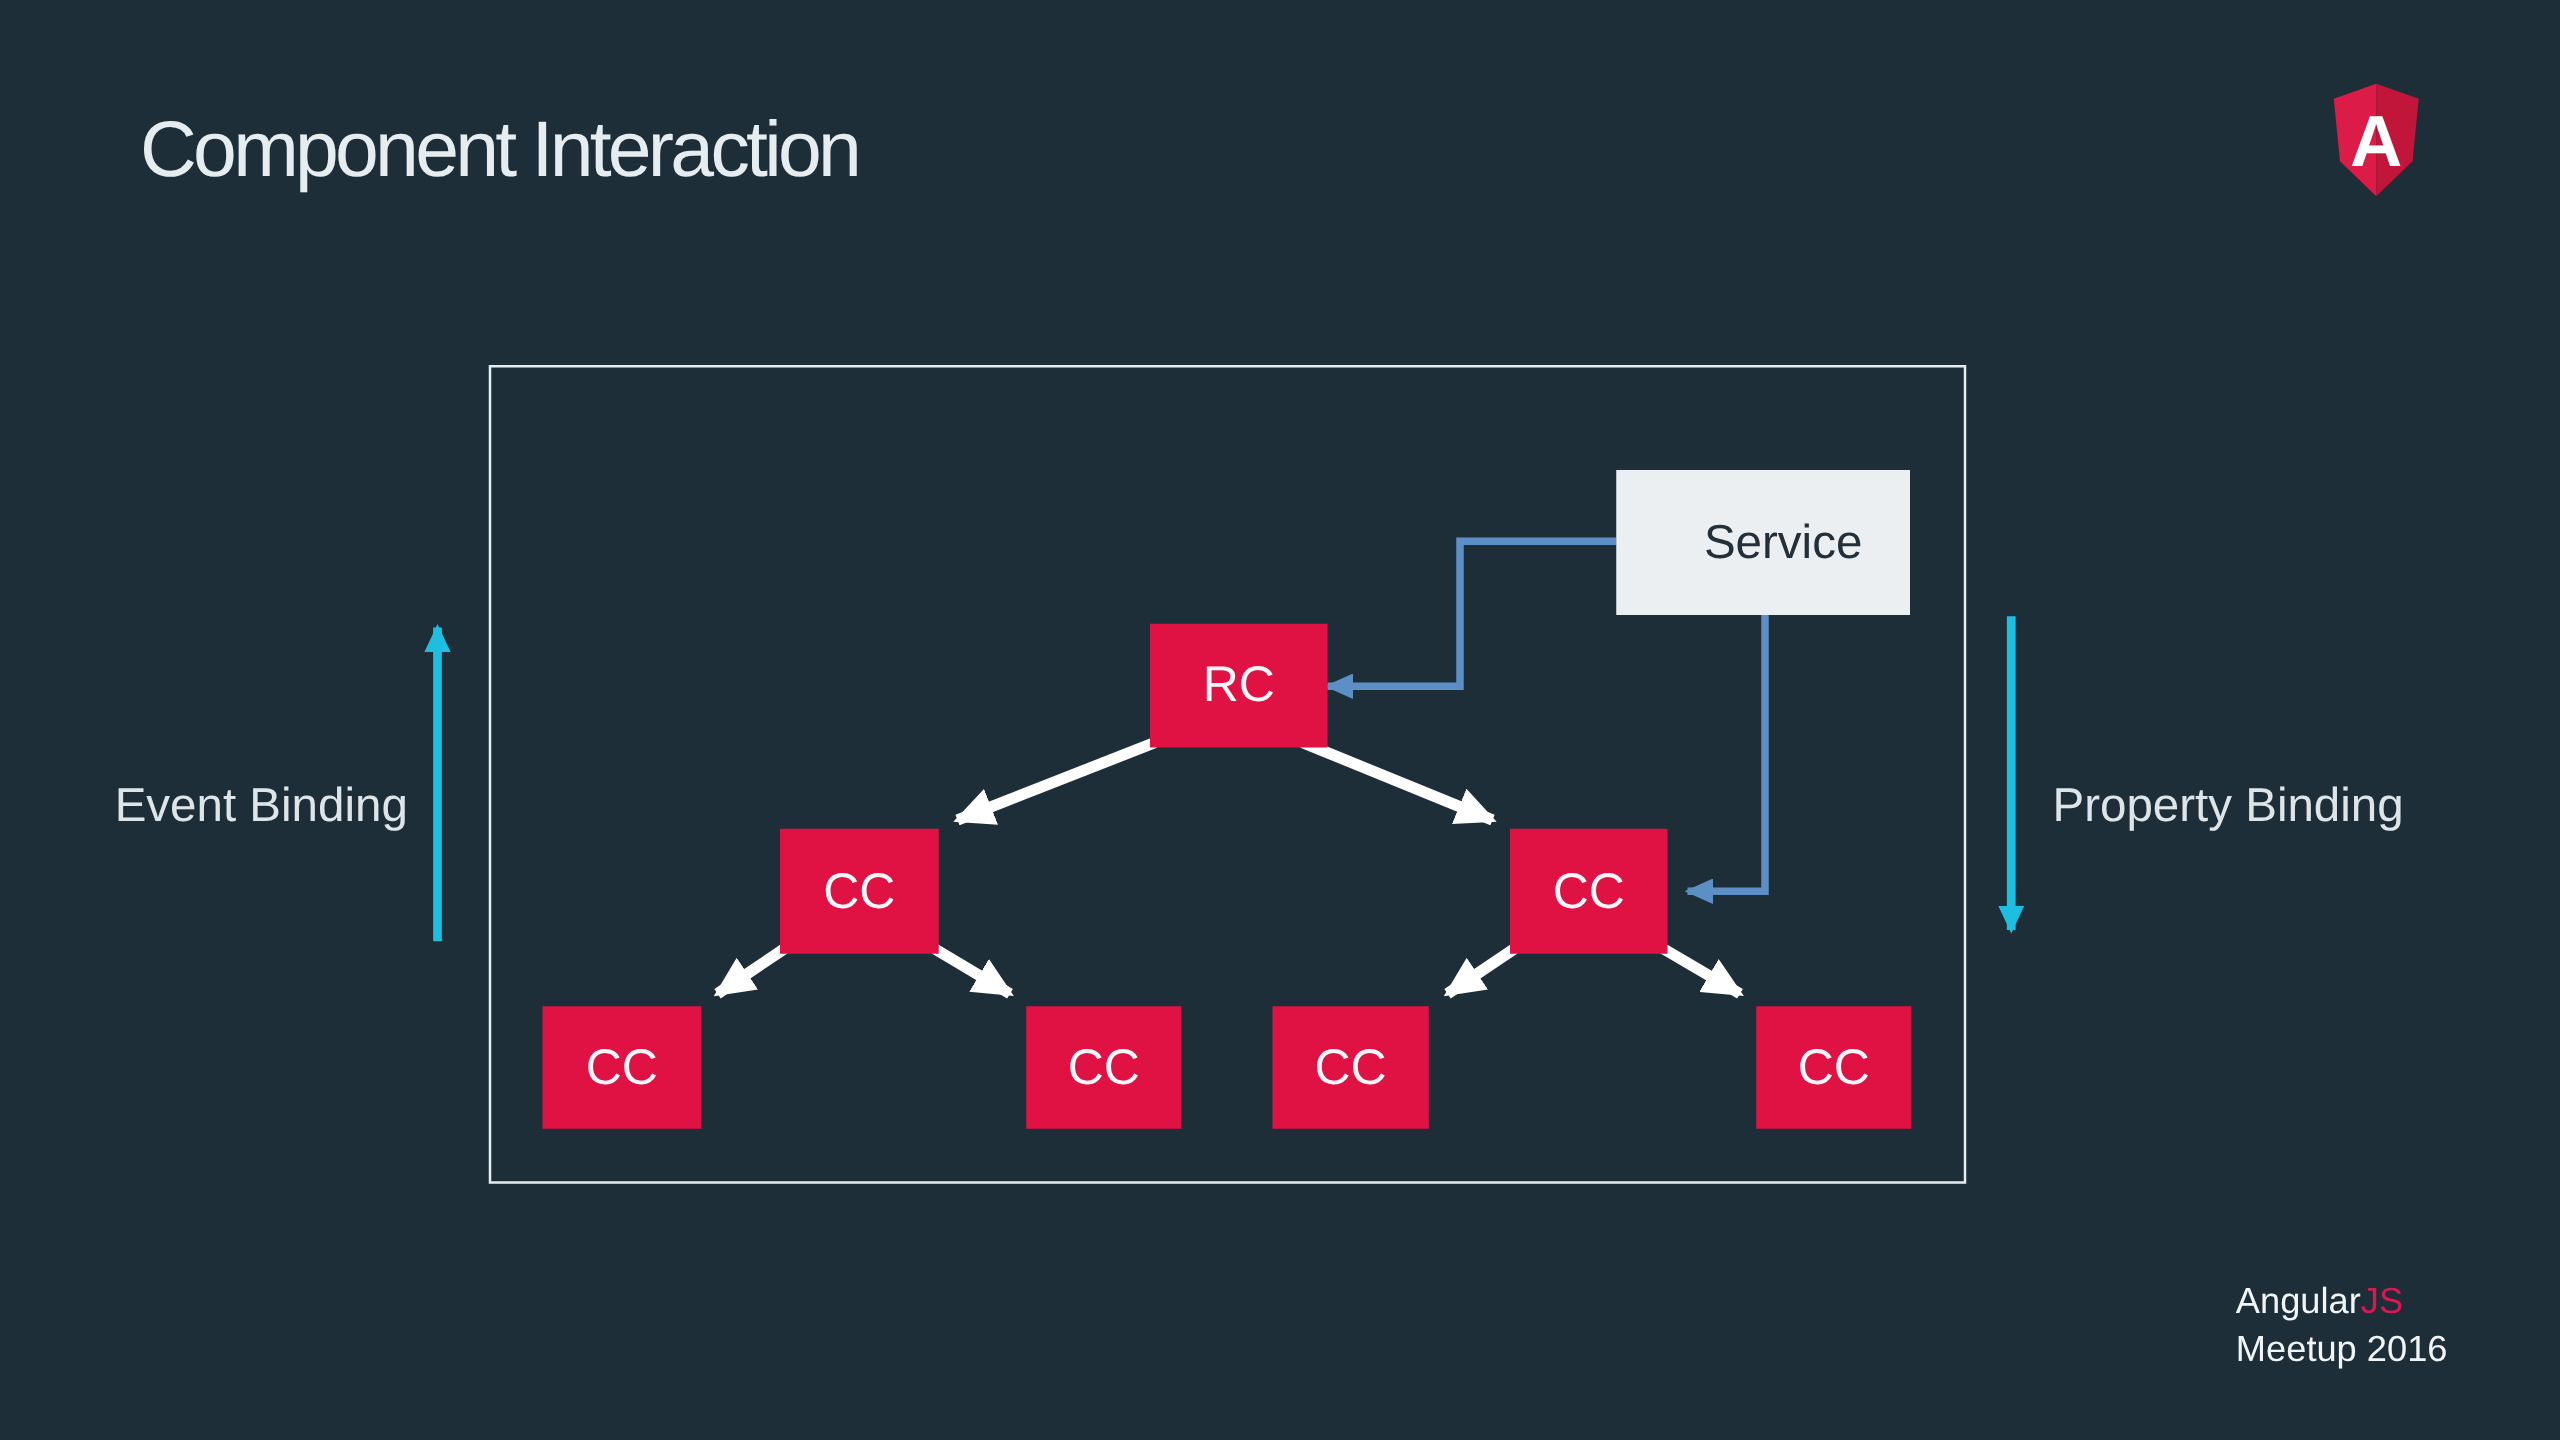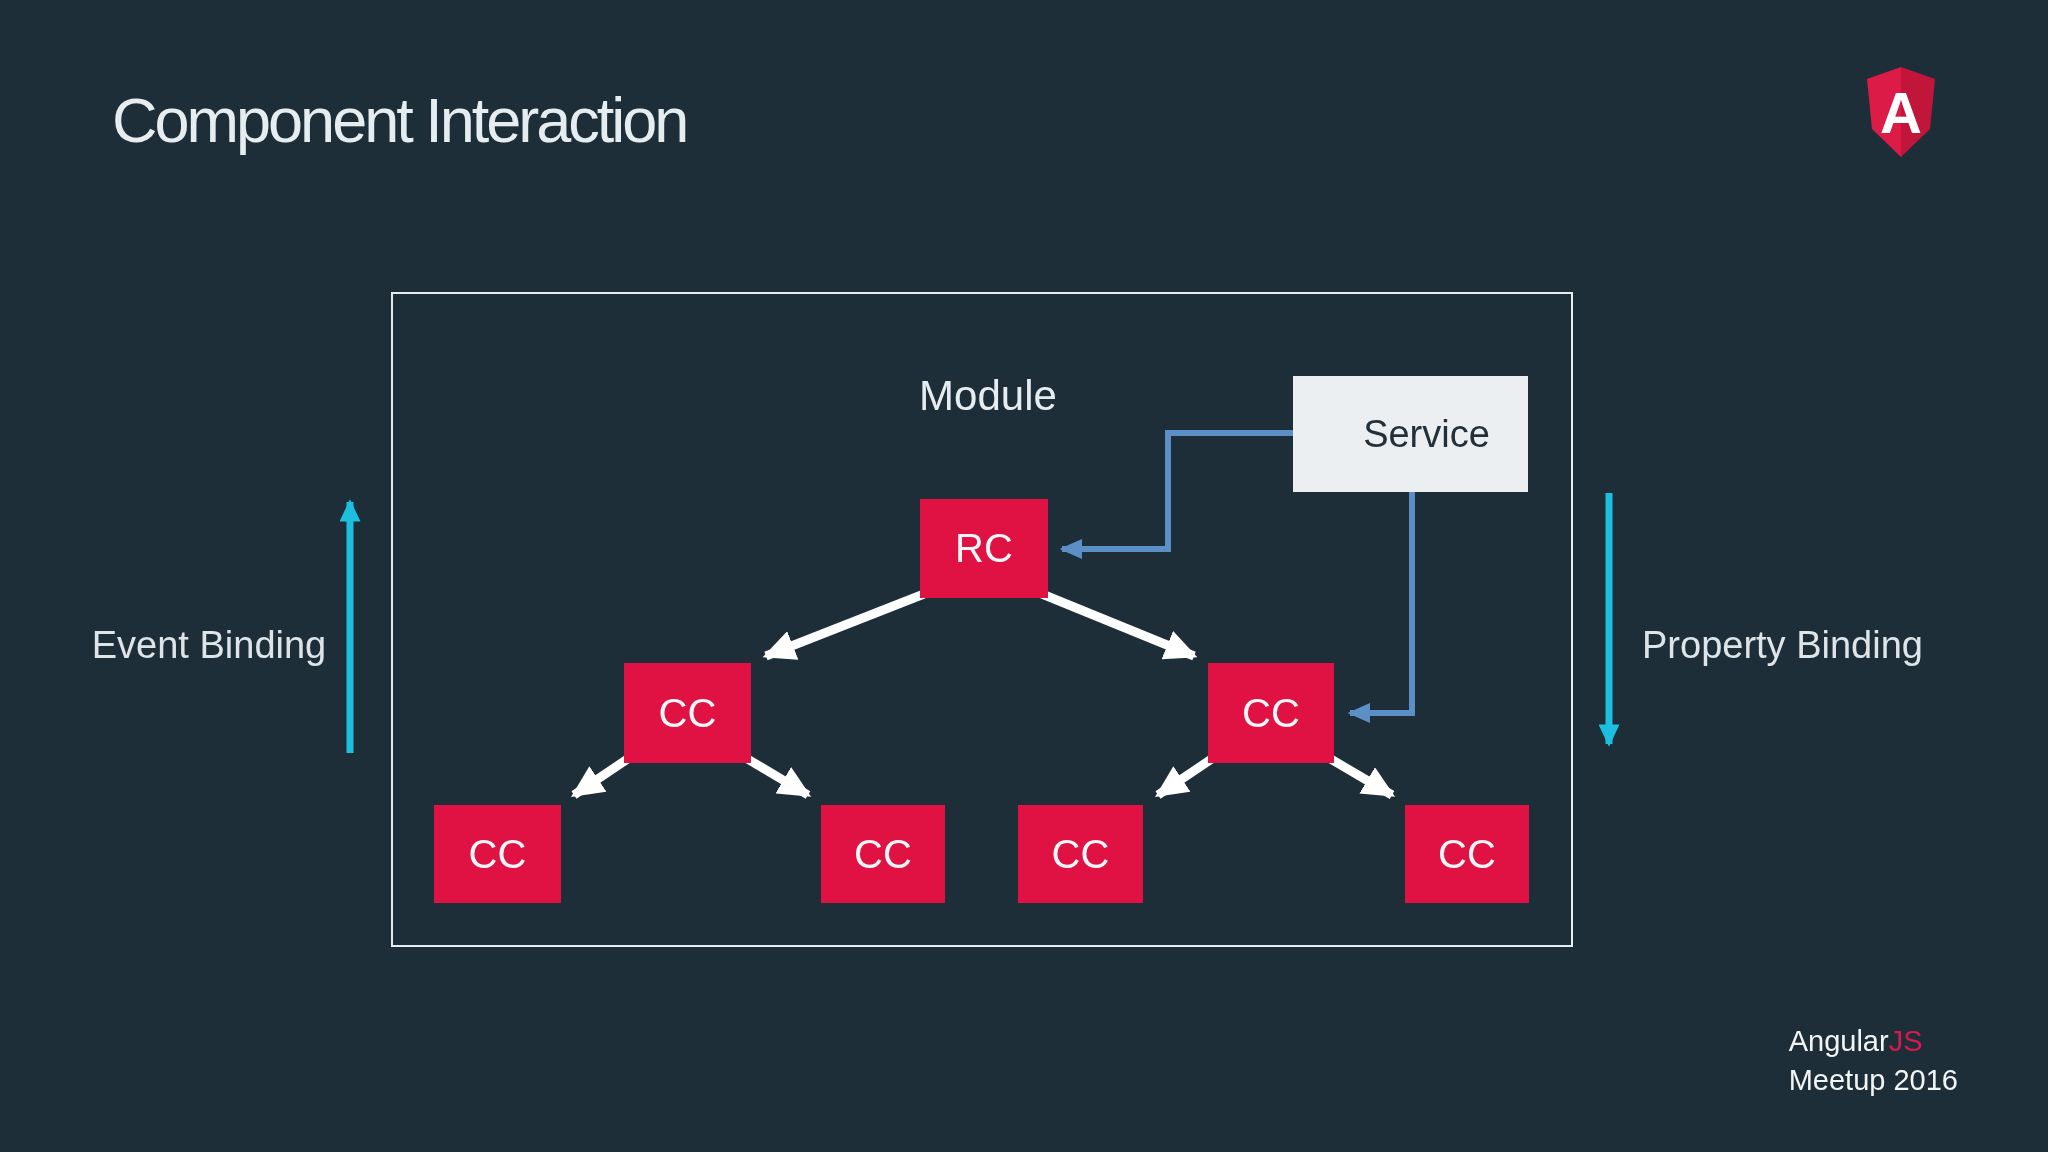--- a/index.html
+++ b/index.html
@@ -40,21 +40,21 @@
     position:absolute;left:1293px;top:376px;width:235px;height:116px;
     background:var(--service-bg);color:var(--service-text);
     display:flex;align-items:center;justify-content:center;
     font-size:38px;z-index:2;padding-left:32px;
   }
   .node{
     position:absolute;background:var(--red);color:#f4f6f7;
     display:flex;align-items:center;justify-content:center;
     font-size:40px;font-weight:300;z-index:2;
   }
-  .node-rc{left:920px;top:499px;width:128px;height:99px;justify-content:center;}
+  .node-rc{left:920px;top:499px;width:142px;height:99px;justify-content:center;}
   .node-cc-left{left:624px;top:663px;width:127px;height:100px;}
   .node-cc-right{left:1208px;top:663px;width:126px;height:100px;}
   .node-cc-1{left:434px;top:805px;width:127px;height:98px;}
   .node-cc-2{left:821px;top:805px;width:124px;height:98px;}
   .node-cc-3{left:1018px;top:805px;width:125px;height:98px;}
   .node-cc-4{left:1405px;top:805px;width:124px;height:98px;}
   .binding-label{
     position:absolute;top:624px;font-size:38px;font-weight:300;
     color:#dde5e9;text-align:center;z-index:2;white-space:nowrap;
   }
@@ -105,21 +105,20 @@
 
     <path d="M629,758 L574,795" fill="none" stroke="#ffffff" stroke-width="9" marker-end="url(#head-white)"></path>
     <path d="M746,758 L808,795" fill="none" stroke="#ffffff" stroke-width="9" marker-end="url(#head-white)"></path>
     <path d="M1213,758 L1158,795" fill="none" stroke="#ffffff" stroke-width="9" marker-end="url(#head-white)"></path>
     <path d="M1329,758 L1392,795" fill="none" stroke="#ffffff" stroke-width="9" marker-end="url(#head-white)"></path>
 
     <path d="M350,753 V502" fill="none" stroke="#1cbfe0" stroke-width="7" marker-end="url(#head-cyan)"></path>
     <path d="M1609,493 V744" fill="none" stroke="#1cbfe0" stroke-width="7" marker-end="url(#head-cyan)"></path>
   </svg>
 
-  <div class="module-label">Module</div>
 
   <div class="service-box">
     <span>Service</span>
   </div>
 
   <div class="node node-rc">
     <span>RC</span>
   </div>
 
   <div class="node node-cc-left">

